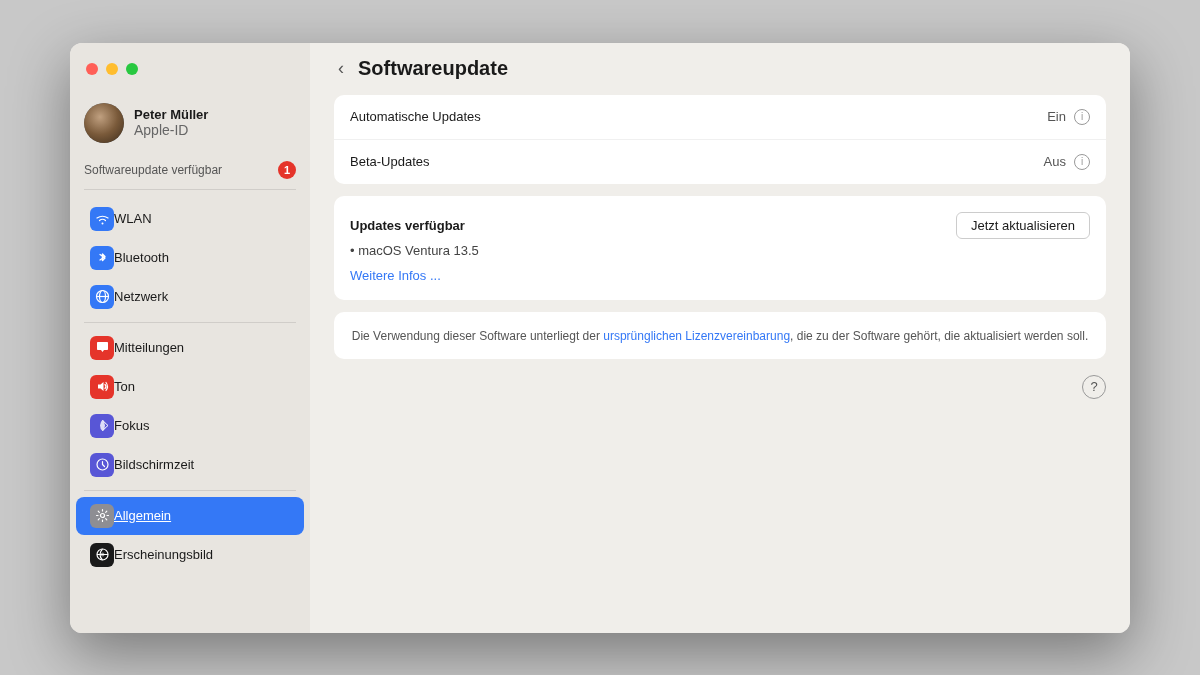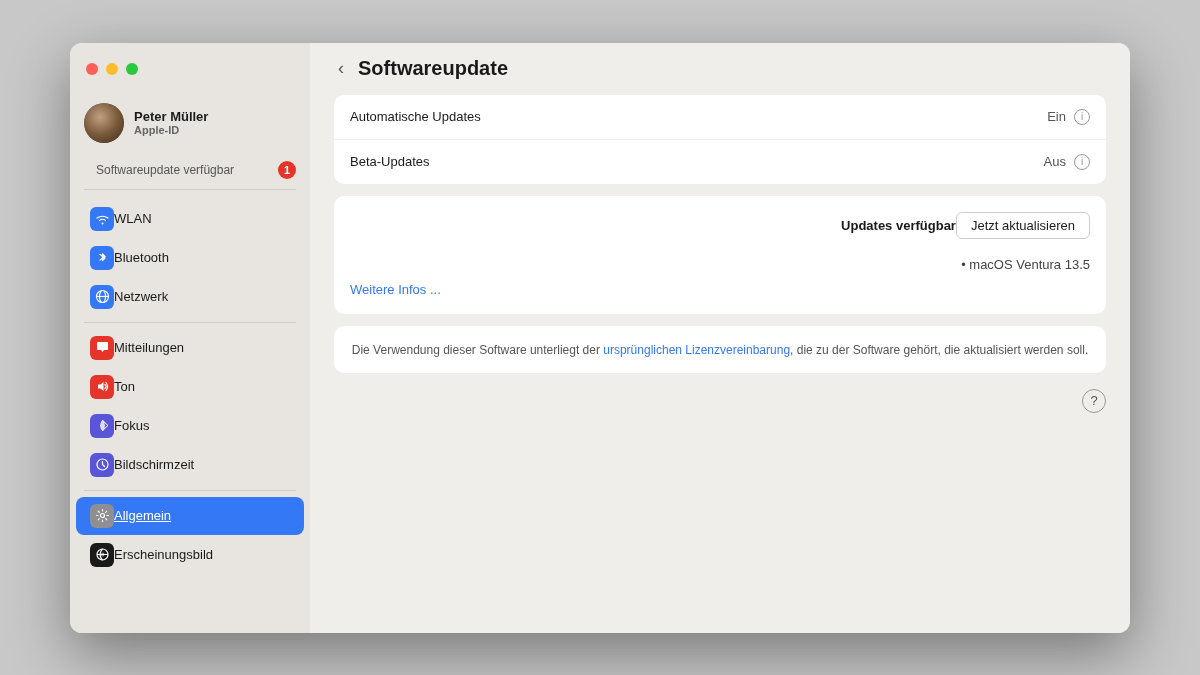--- a/index.html
+++ b/index.html
@@ -76,28 +76,27 @@
       align-items: center;
       justify-content: center;
     }
     .avatar-inner {
       width: 100%; height: 100%;
       background: radial-gradient(circle at 40% 35%, #c0a080, #7a5a3a 50%, #3a2a1a);
       border-radius: 50%;
     }
     .user-info { display: flex; flex-direction: column; }
     .user-name { font-size: 13px; font-weight: 600; color: #1a1a1a; }
-    .user-subtitle { font-size: 11px; color: #666; font-weight: bold; }
+    .user-subtitle { font-size: 14px; color: #666; }
 
     .section-header {
       display: flex;
       align-items: center;
       justify-content: space-between;
       padding: 6px 14px 4px;
-      margin-left: 12px;
     }
     .section-header-text {
       font-size: 12px;
       color: #555;
       font-weight: 500;
     }
     .badge {
       background: #e5342a;
       color: white;
       border-radius: 50%;
@@ -215,35 +214,36 @@
       cursor: pointer;
     }
     .updates-card {
       background: white;
       border-radius: 10px;
       padding: 16px;
     }
     .updates-header {
       display: flex;
       align-items: center;
-      justify-content: flex-end;
-      margin-bottom: 18px;
+      justify-content: space-between;
+      margin-bottom: 4px;
+      gap: 28px;
     }
     .updates-title { font-size: 13px; font-weight: 600; color: #1a1a1a; }
     .update-button {
       background: white;
       border: 1px solid #ccc;
       border-radius: 6px;
       padding: 5px 14px;
       font-size: 13px;
       font-weight: 500;
       cursor: pointer;
       color: #1a1a1a;
     }
-    .update-item { font-size: 13px; color: #444; margin-bottom: 8px; text-align: right; }
+    .update-item { font-size: 13px; color: #444; margin-bottom: 8px; }
     .more-info-link { font-size: 13px; color: #3478f6; cursor: pointer; }
     .license-card {
       background: white;
       border-radius: 10px;
       padding: 14px 16px;
       text-align: center;
     }
     .license-text { font-size: 12px; color: #555; line-height: 1.5; }
     .license-link { color: #3478f6; cursor: pointer; }
     .help-button-row {

